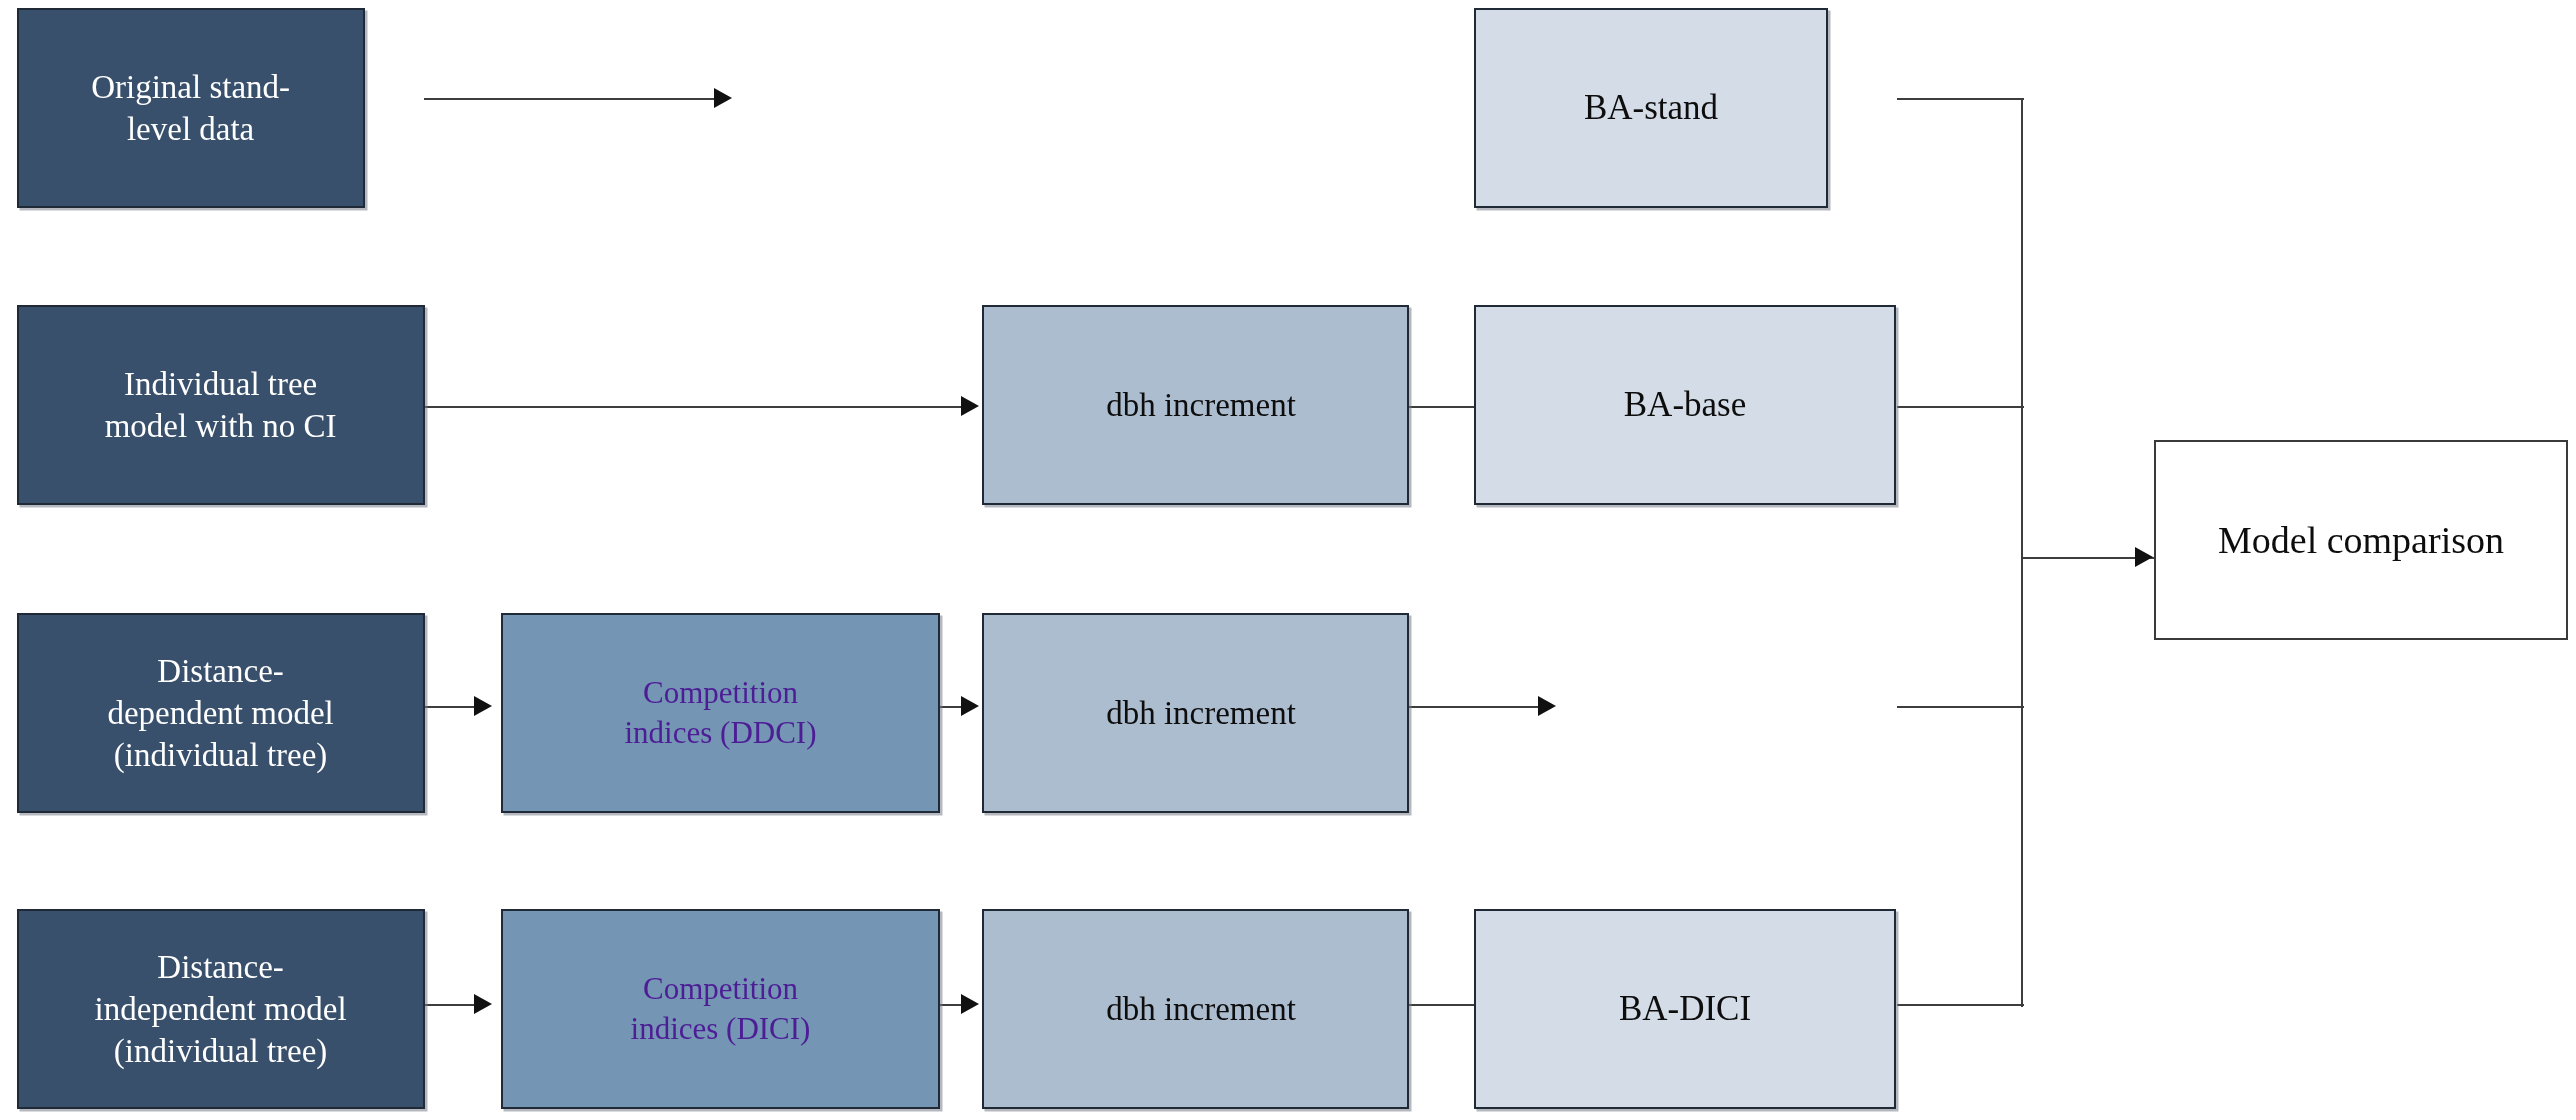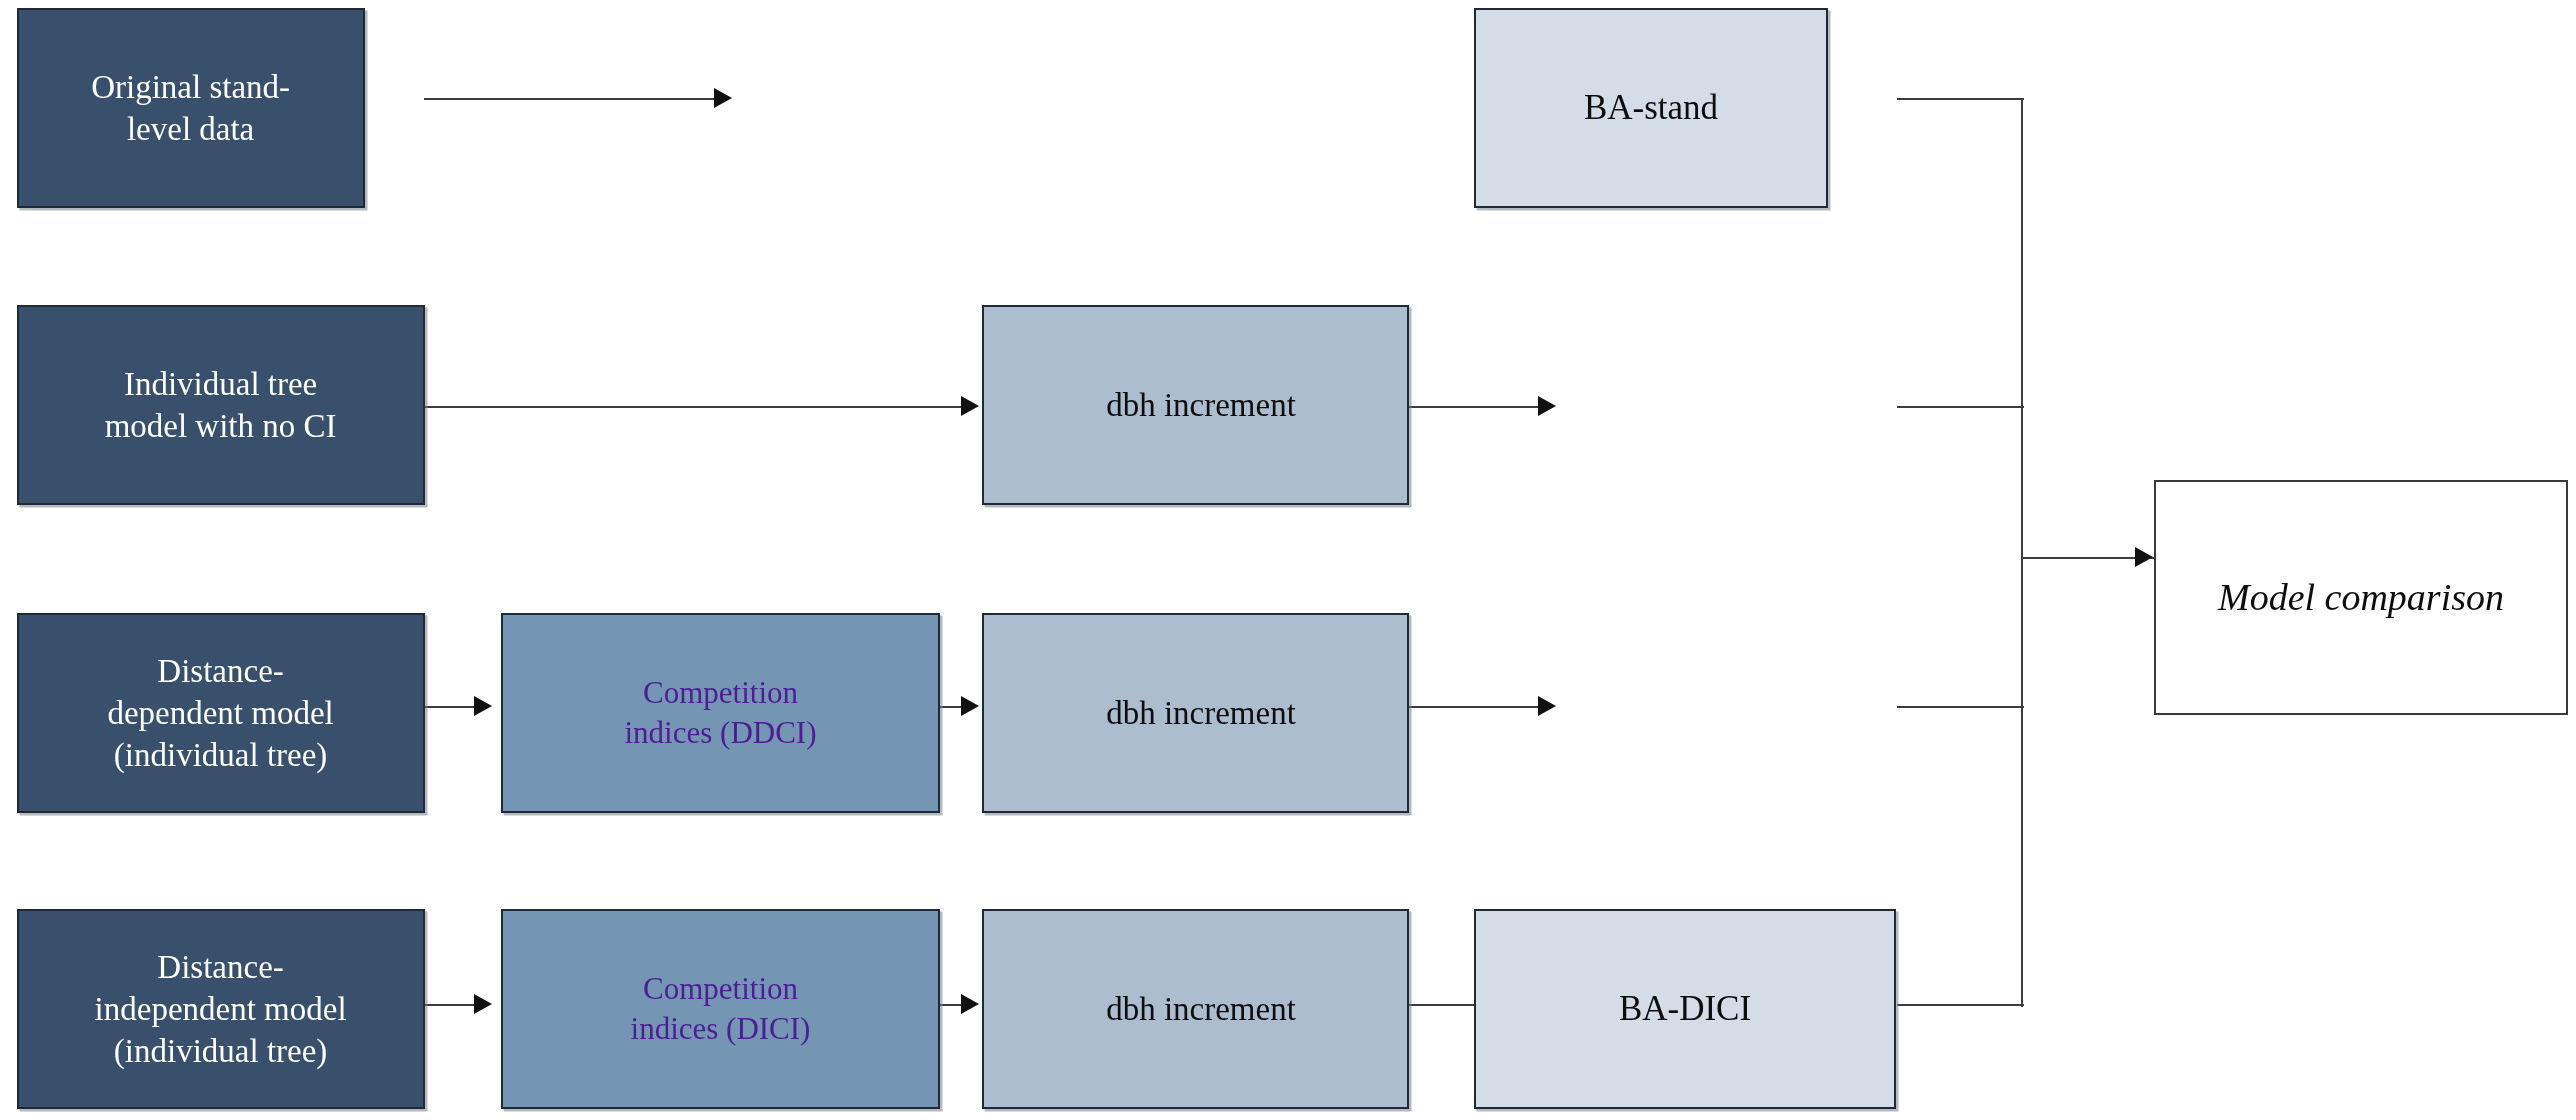--- a/index.html
+++ b/index.html
@@ -161,24 +161,27 @@
   </div>
 
   <div class="node lvl-dbh" style="left:982px; top:909px; width:427px; height:200px;">
     <span class="label">dbh increment</span>
   </div>
 
   <div class="node lvl-ba" style="left:1474px; top:8.3px; width:354px; height:200px;">
     <span class="label">BA-stand</span>
   </div>
 
+  <div class="node lvl-ba" style="left:1474px; top:305px; width:422px; height:200px;">
+    <span class="label">BA-base</span>
+  </div>
 
 
   <div class="node lvl-ba" style="left:1474px; top:909px; width:422px; height:200px;">
     <span class="label">BA-DICI</span>
   </div>
 
-  <div class="node lvl-final" style="left:2154px; top:480px; width:414px; height:235px;font-style:italic;">
+  <div class="node lvl-final" style="left:2154px; top:440px; width:414px; height:200px;">
     <span class="label">Model comparison</span>
   </div>
 
 </div>
 
 
 </body></html>

